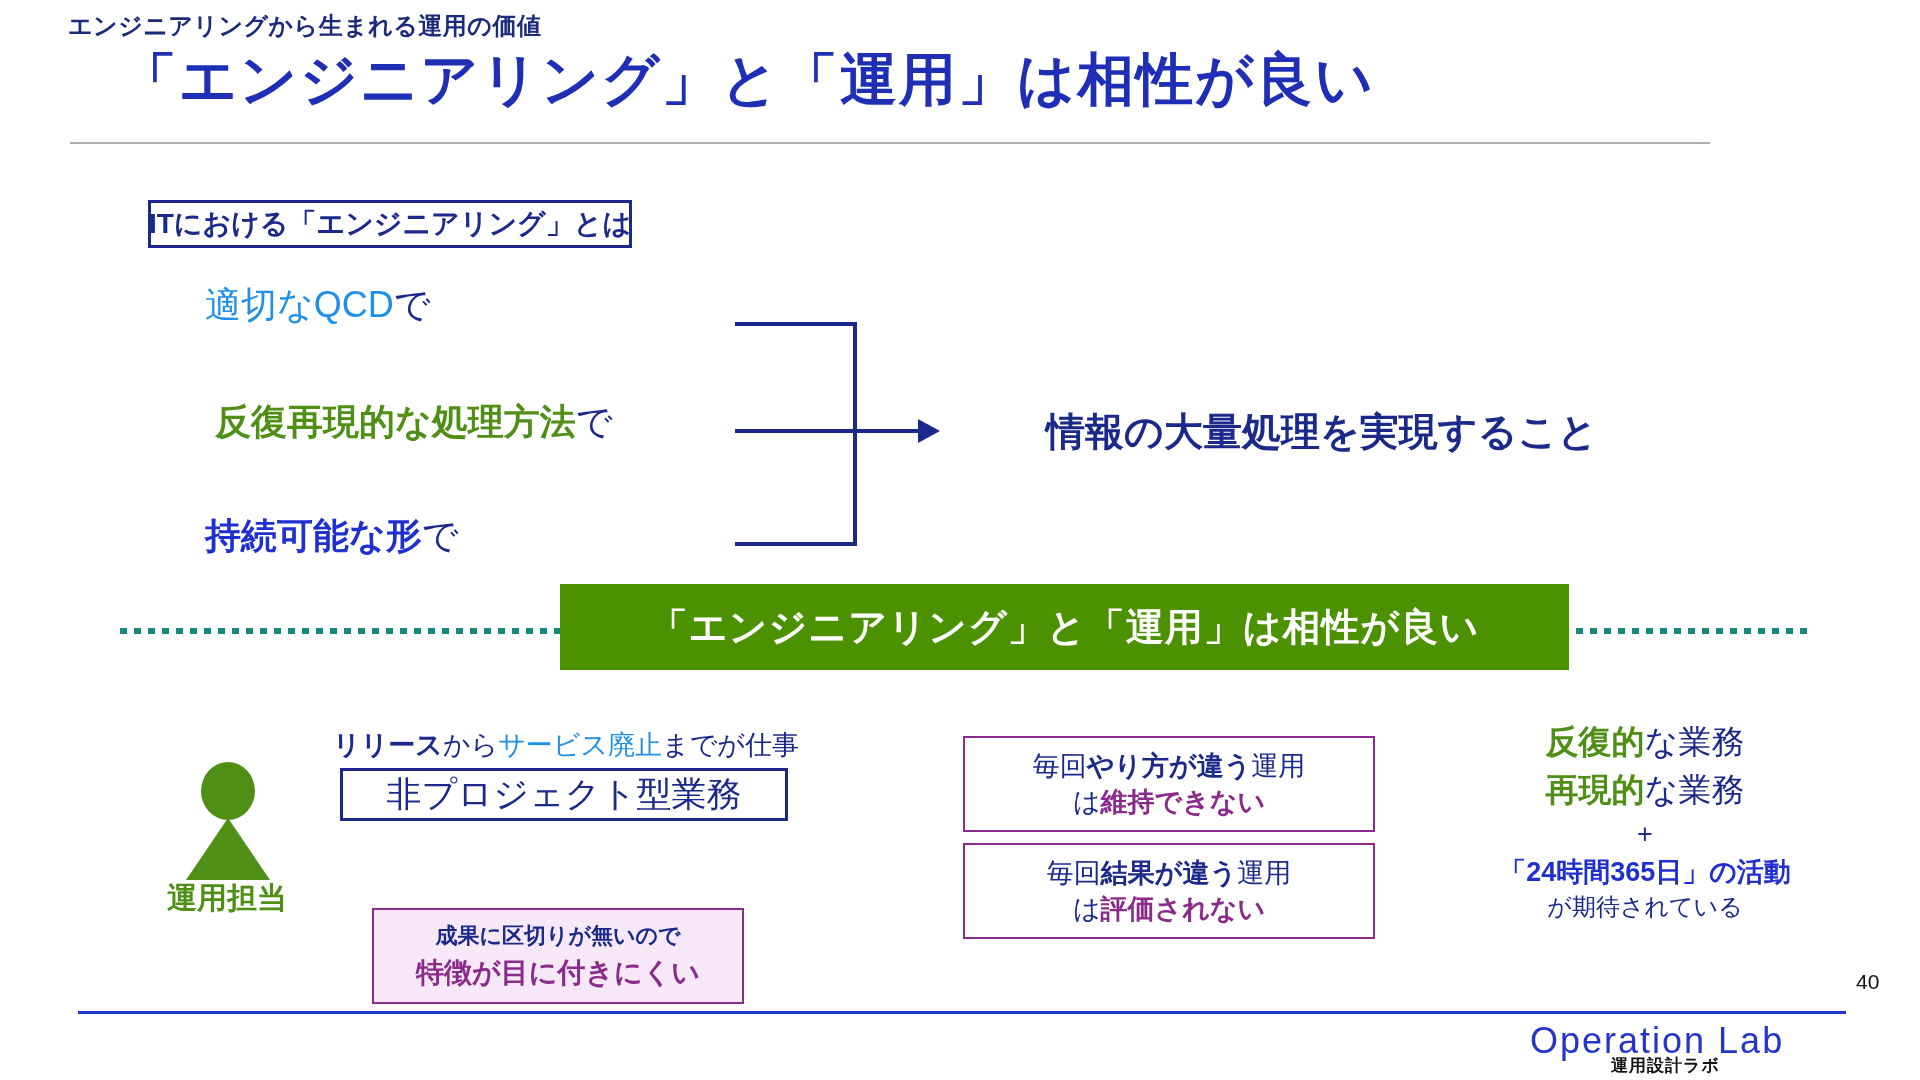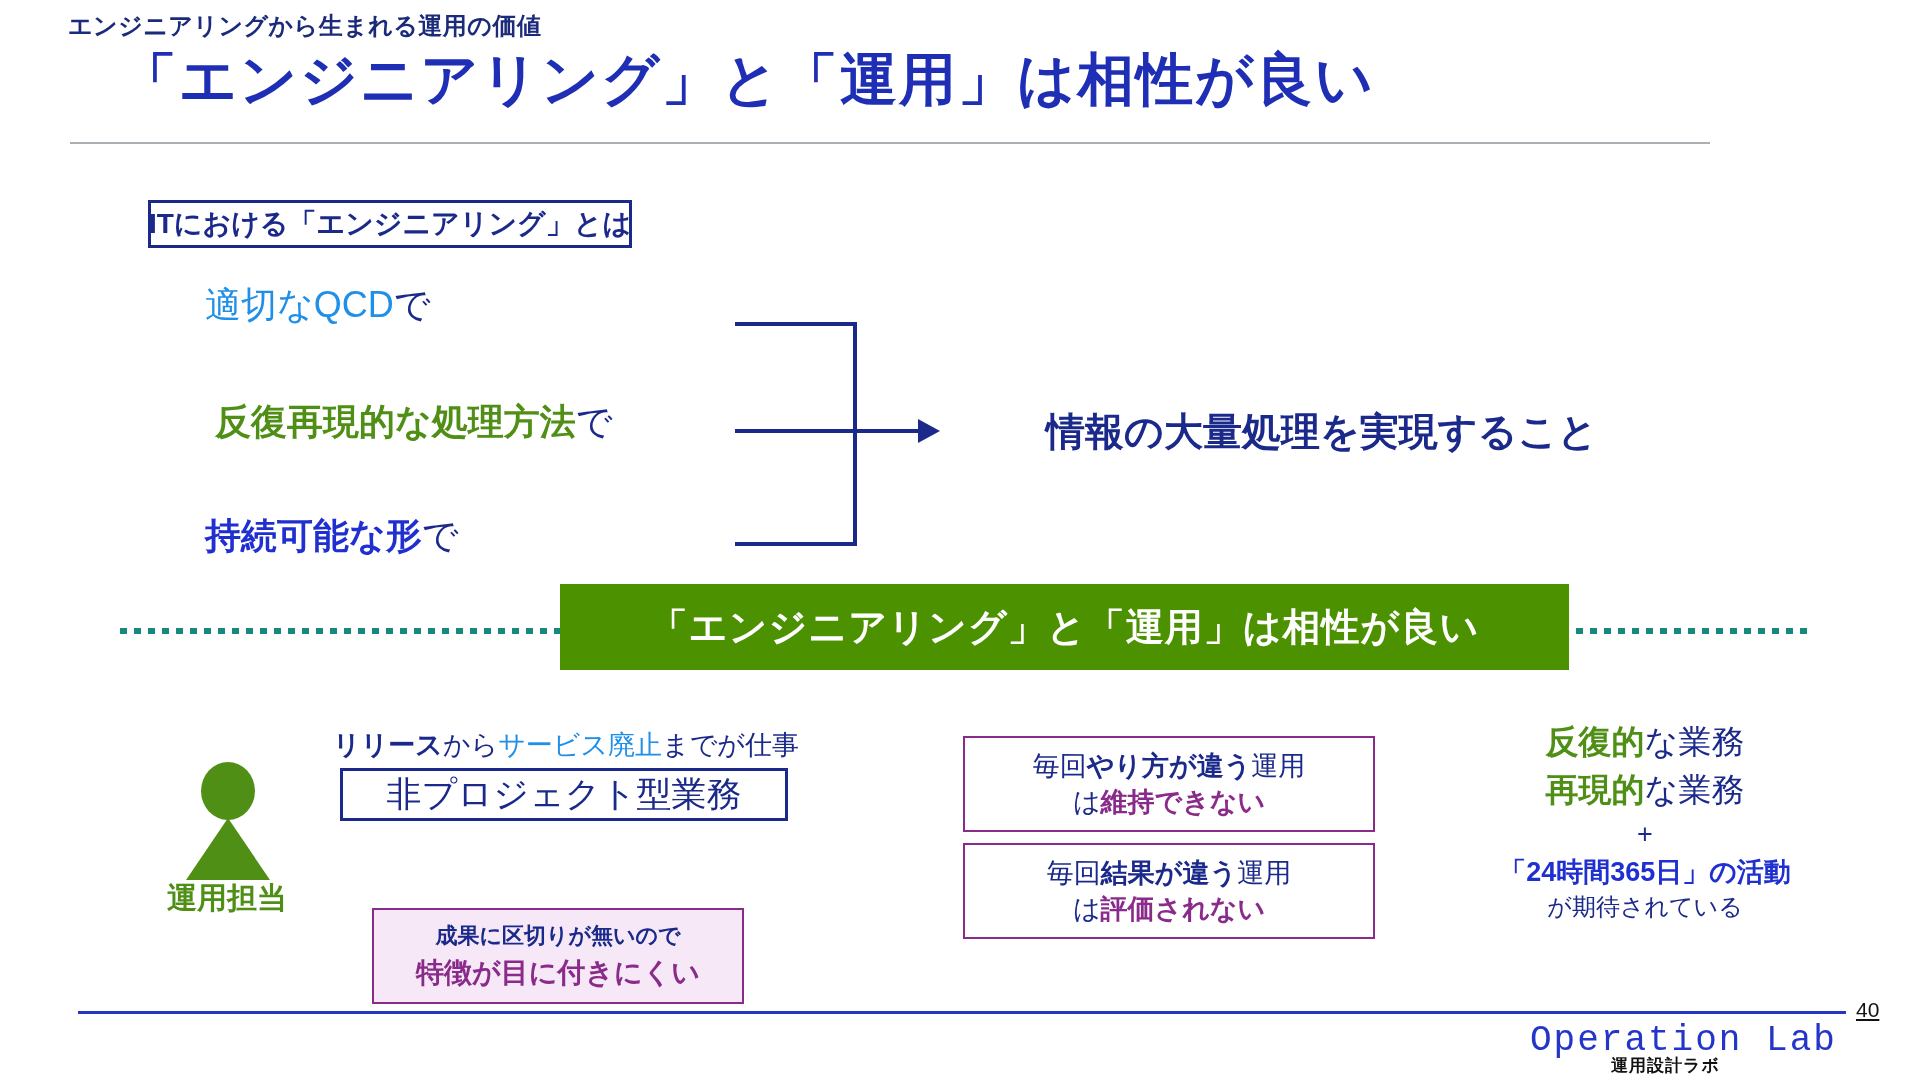--- a/index.html
+++ b/index.html
@@ -243,43 +243,42 @@
   
   .footer-rule {
     position: absolute;
     left: 78px; top: 1011px;
     width: 1768px; height: 3px;
     background: #2436c8;
   }
   .brand {
     position: absolute;
     left: 1530px; top: 1020px;
-    font-family: Liberation Mono, monospace;
+    font-family: Liberation Sans, sans-serif;
     font-size: 36px;
     color: #2436c8;
     letter-spacing: 2px;
     white-space: nowrap;
   }
   .brand-sub {
     position: absolute;
     left: 1611px; top: 1054px;
     font-size: 17px;
     font-weight: bold;
     color: #111111;
     letter-spacing: 1px;
     white-space: nowrap;
     text-align: right;
   }
   .page-no {
     position: absolute;
-    left: 1856px; top: 998px;
+    left: 1856px; top: 970px;
     font-size: 21px;
     color: #111111;
     white-space: nowrap;
-    text-decoration: underline;
   }
 </style>
 </head>
 <body>
 
 <div id="slide">
 
   <div class="eyebrow">エンジニアリングから生まれる運用の価値</div>
   <div class="slide-title">「エンジニアリング」と「運用」は相性が良い</div>
   <div class="header-rule"></div>

